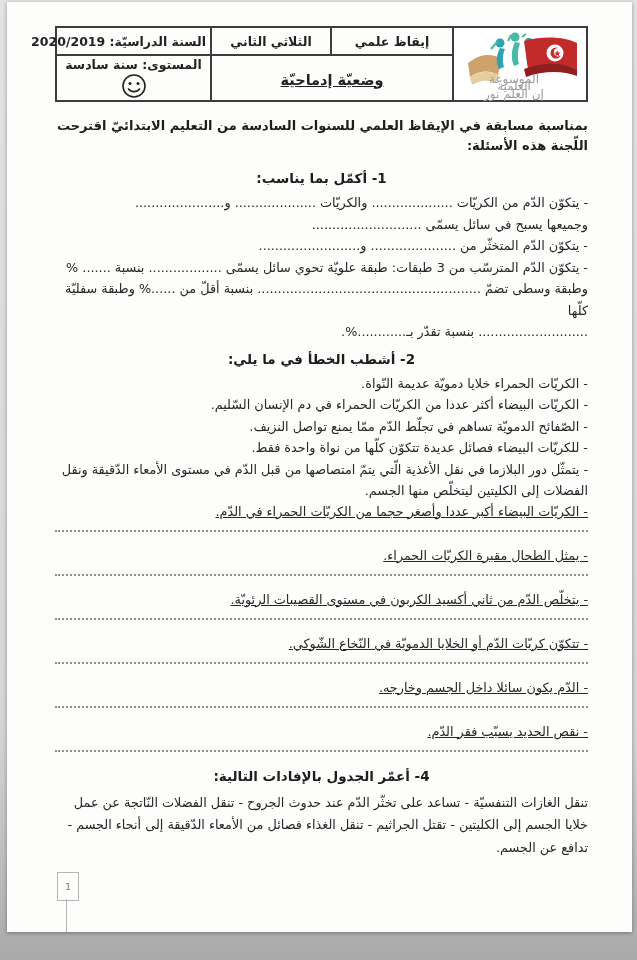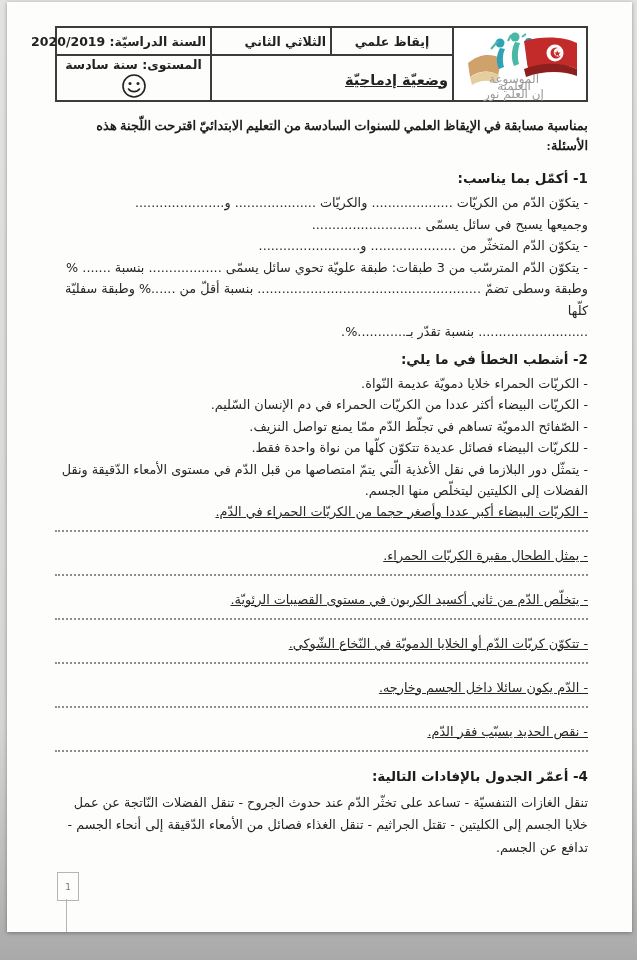--- a/index.html
+++ b/index.html
@@ -13,32 +13,32 @@
     background:#fdfdfc;color:#1d1d1d;direction:rtl;
     box-shadow:0 1px 4px rgba(0,0,0,.35);
   }
   .content{padding:24px 44px 0 48px;}
   
   table.hdr{width:100%;border-collapse:collapse;table-layout:fixed;}
   table.hdr,table.hdr td{border:2px solid #3c3c3c;}
   table.hdr td{padding:1px 4px;vertical-align:middle;font-size:12.5px;font-weight:bold;color:#222;}
   td.c-logo{width:124px;padding:0;position:relative;background:#fff;}
   td.c-subject{width:112px;text-align:center;height:24px;}
-  td.c-trim{width:110px;margin-top:40px;}
+  td.c-trim{width:110px;text-align:center;margin-top:40px;}
   td.c-year{text-align:center;white-space:nowrap;}
-  td.c-exam{text-align:right;padding-right:8px;vertical-align:top;height:42px;}
+  td.c-exam{text-align:center;padding-right:8px;vertical-align:top;height:42px;}
   td.c-level{text-align:center;vertical-align:top;}
   .exam-label{display:inline-block;margin-top:3px;font-size:14.5px;text-decoration:underline;letter-spacing:.5px;}
   .smiley{display:block;margin:1px auto 0;}
   .logo-wrap{position:relative;width:100%;height:70px;}
   .logo-caption{position:absolute;bottom:1px;left:16px;width:80px;text-align:center;
     font-size:12px;line-height:7.5px;color:#9a9a9a;font-weight:normal;direction:rtl;}
   
-  .intro{font-size:13px;font-weight:bold;line-height:20px;margin:14px 0 12px;font-family:Liberation Serif, serif;}
-  .qtitle{font-size:13.5px;font-weight:bold;line-height:20px;margin:0 0 4px;}
+  .intro{font-size:13px;font-weight:bold;line-height:20px;margin:14px 0 12px;}
+  .qtitle{font-size:13.5px;font-weight:bold;line-height:20px;margin:0 0 4px;text-align:center;}
   .qtitle.mt1{margin-top:6px;}
   .qtitle.mt2{margin-top:14px;margin-bottom:10px;}
   .qtitle.mt3{margin-top:8px;margin-bottom:6px;}
   .line{font-size:12.8px;line-height:21.5px;margin:0;color:#262626;}
   .q3item{font-size:12.8px;line-height:20px;margin:0 0 8px;color:#262626;text-decoration:underline;}
   .dots{border-top:2px dotted #8d8d8d;height:0;margin:0 0 14px;}
   .q4text{font-size:12.8px;line-height:22.5px;margin:0;color:#262626;}
   
   .pagebox{position:absolute;left:50px;top:870px;width:20px;height:27px;border:1px solid #b5b5b5;
     font-size:9px;color:#777;display:flex;align-items:center;justify-content:center;direction:ltr;}

